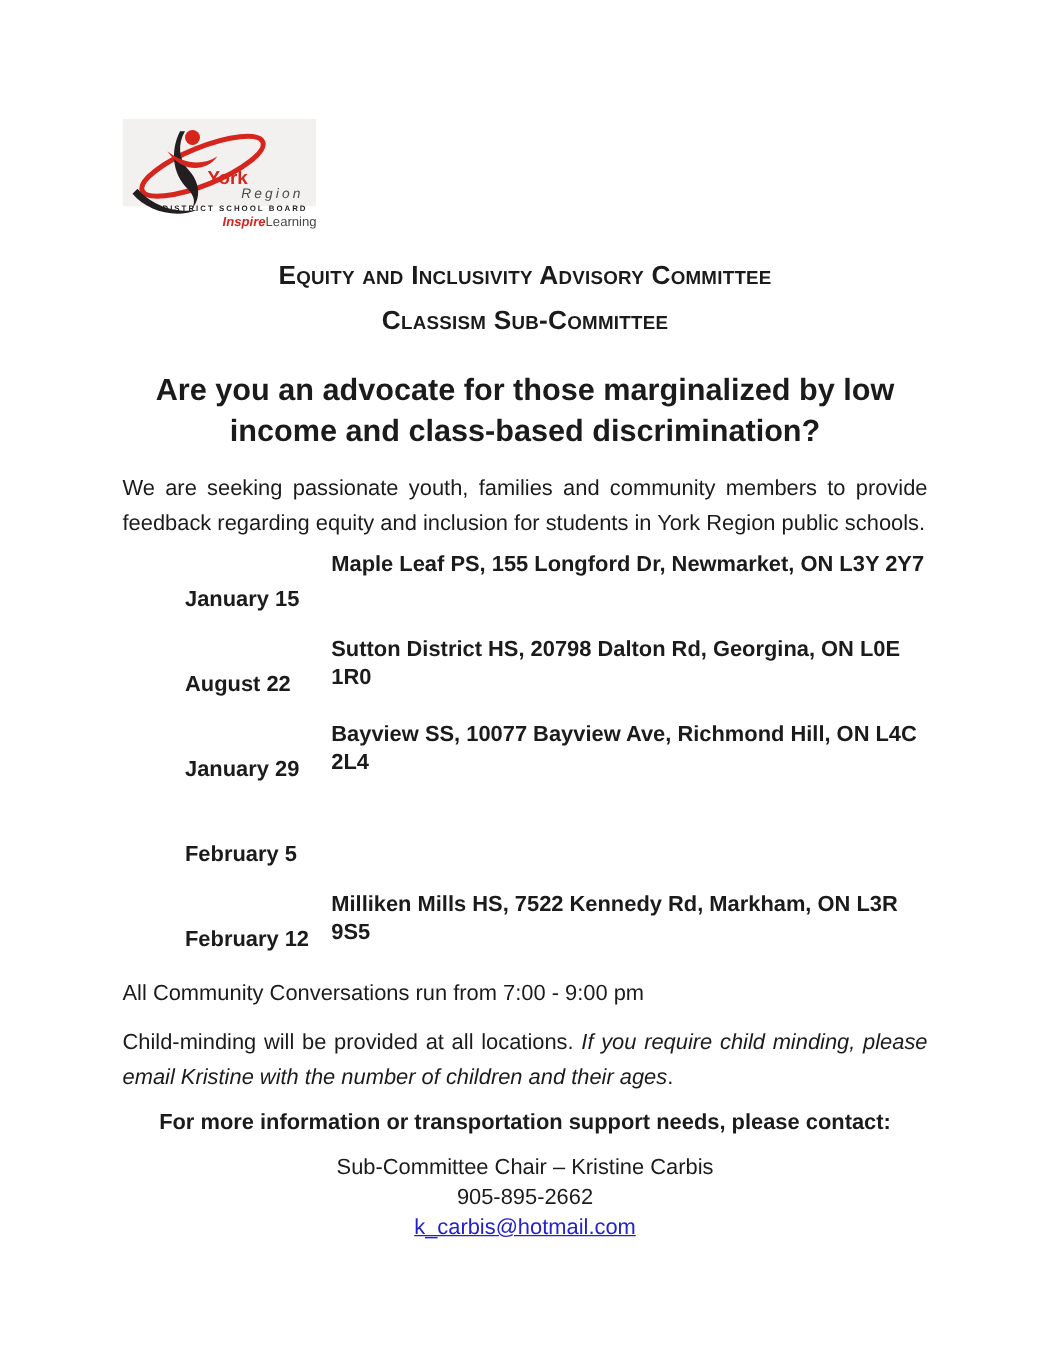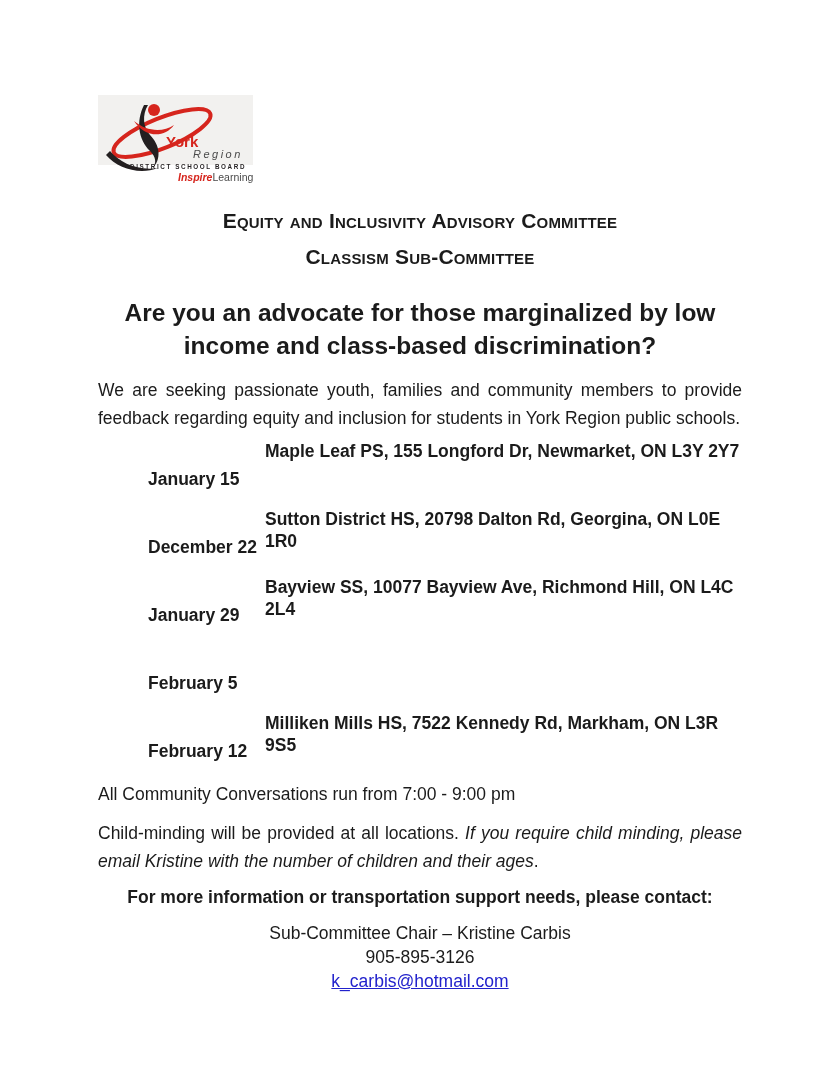--- a/index.html
+++ b/index.html
@@ -120,21 +120,21 @@
 
   <p class="body-text p1">We are seeking passionate youth, families and community members to provide feedback regarding equity and inclusion for students in York Region public schools.</p>
 
 
   <div class="schedule">
     <div class="event-row">
       <span class="event-date">January 15</span>
       <span class="event-location">Maple Leaf PS, 155 Longford Dr, Newmarket, ON L3Y 2Y7</span>
     </div>
     <div class="event-row">
-      <span class="event-date">December 22</span>
+      <span class="event-date">August 22</span>
       <span class="event-location">Sutton District HS, 20798 Dalton Rd, Georgina, ON L0E 1R0</span>
     </div>
     <div class="event-row">
       <span class="event-date">January 29</span>
       <span class="event-location">Bayview SS, 10077 Bayview Ave, Richmond Hill, ON L4C 2L4</span>
     </div>
     <div class="event-row">
       <span class="event-date">February 5</span>
     </div>
     <div class="event-row">
@@ -144,17 +144,17 @@
   </div>
 
   <p class="time-note">All Community Conversations run from 7:00 - 9:00 pm</p>
 
   <p class="body-text childminding"><span>Child-minding will be provided at all locations. </span><span class="italic">If you require child minding, please email Kristine with the number of children and their ages</span><span>.</span></p>
 
   <p class="contact-heading">For more information or transportation support needs, please contact:</p>
 
   <div class="contact-block">
     <div>Sub-Committee Chair – Kristine Carbis</div>
-    <div>905-895-3126</div>
+    <div>905-895-2662</div>
     <div><a class="email-link">k_carbis@hotmail.com</a></div>
   </div>
 
 </div>
 
 </body></html>

